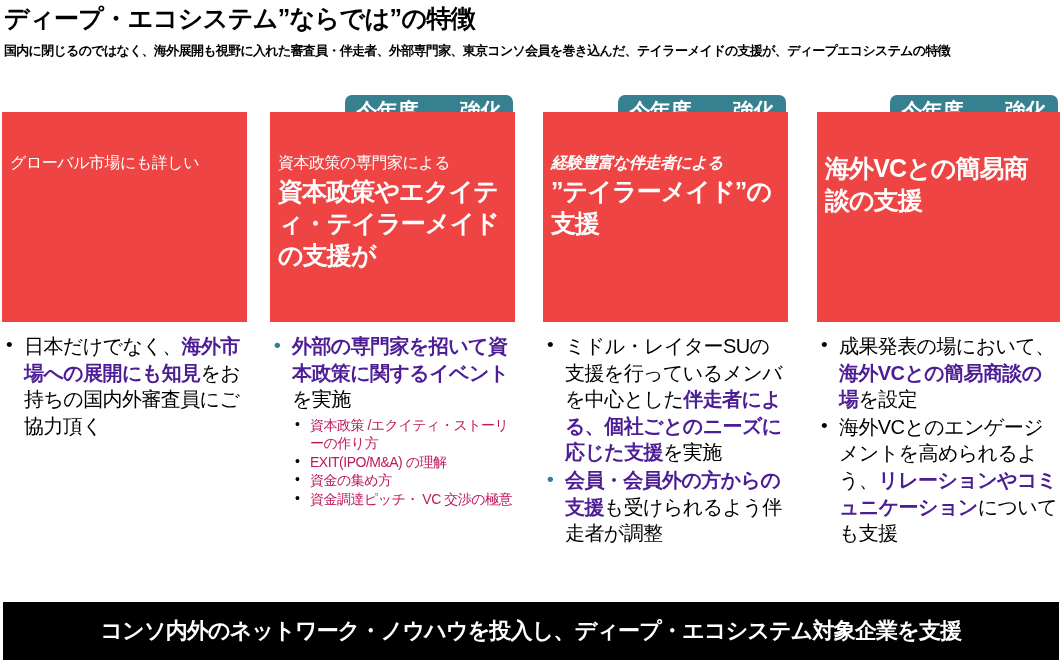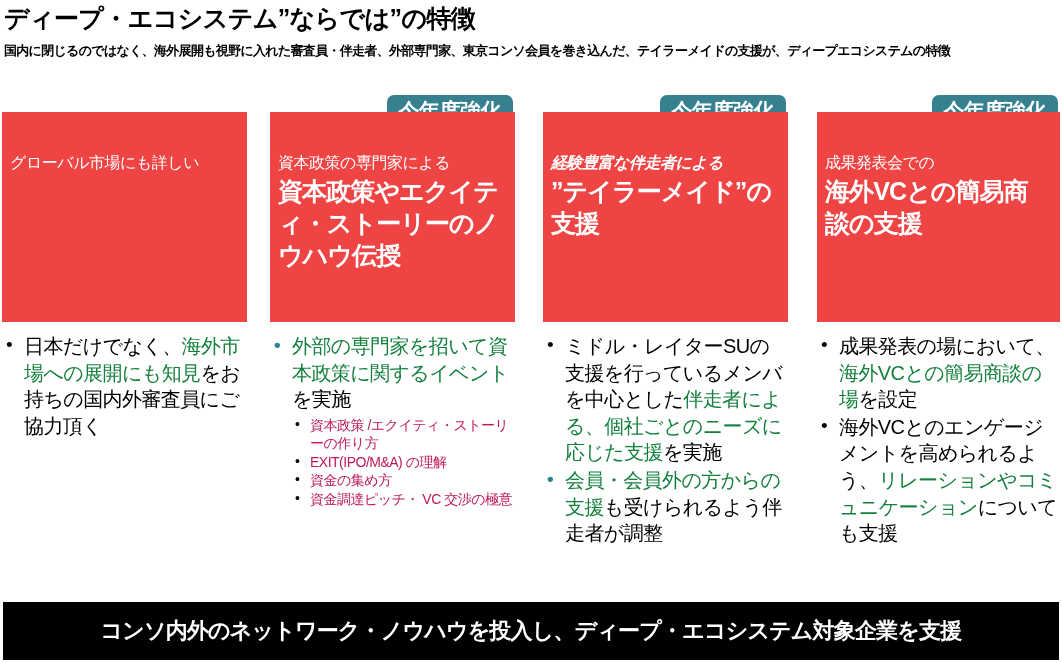--- a/index.html
+++ b/index.html
@@ -39,21 +39,21 @@
     border-radius: 7px;
     padding: 3px 12px 4px 12px;
     color: #ffffff;
     font-size: 21px;
     font-weight: bold;
     letter-spacing: -0.5px;
     white-space: nowrap;
     line-height: 1.25;
     display: inline-block;
   }
-  .badge u { text-decoration: underline; text-underline-offset: 1px; }
+  .badge u { text-decoration: underline; text-underline-offset: 1px; margin-left: 42px; }
   .badge-tail {
     position: absolute; left: 28px; bottom: -15px;
     width: 0; height: 0;
     border-left: 0 solid transparent;
     border-right: 24px solid transparent;
     border-top: 17px solid #37808f;
   }
 
   
   .card {
@@ -103,21 +103,21 @@
     line-height: 1.32;
     letter-spacing: -0.5px;
     margin-bottom: 0px;
   }
   ul.lvl2 > li::before {
     content: "\2022";
     position: absolute; left: 3px; top: -1px;
     font-size: 14px; color: #000;
   }
 
-  .hl { color: #15803d; font-weight: normal; }
+  .hl { color: #4c1d95; font-weight: bold; }
   .pl { color: #000000; font-weight: normal; }
 
   
   .footer {
     position: absolute; left: 3px; top: 602px;
     width: 1056px; height: 58px;
     background: #000000;
     display: flex; align-items: center; justify-content: center;
   }
   .footer-text {
@@ -141,21 +141,21 @@
         <div class="bullets">
           <ul class="lvl1">
             <li class=""><span class="pl">日本だけでなく、</span><span class="hl">海外市場への展開にも知見</span><span class="pl">をお持ちの国内外審査員にご協力頂く</span></li>
           </ul>
         </div>
       </div>
       <div class="col col-1">
         <div class="badge-wrap"><div class="badge"><span>今年度</span><u>強化</u><span class="badge-tail"></span></div></div>
         <div class="card">
           <div class="card-sub">資本政策の専門家による</div>
-          <div class="card-main">資本政策やエクイティ・ストーリーのノウハウ伝授</div>
+          <div class="card-main">資本政策やエクイティ・テイラーメイドの支援が</div>
         </div>
         <div class="bullets">
           <ul class="lvl1">
             <li class="em"><span class="hl">外部の専門家を招いて資本政策に関するイベント</span><span class="pl">を実施</span><ul class="lvl2">
                 <li>資本政策 /エクイティ・ストーリーの作り方</li>
                 <li>EXIT(IPO/M&amp;A) の理解</li>
                 <li>資金の集め方</li>
                 <li>資金調達ピッチ・ VC 交渉の極意</li>
               </ul></li>
           </ul>
@@ -170,21 +170,20 @@
         <div class="bullets">
           <ul class="lvl1">
             <li class=""><span class="pl">ミドル・レイターSUの支援を行っているメンバを中心とした</span><span class="hl">伴走者による、個社ごとのニーズに応じた支援</span><span class="pl">を実施</span></li>
             <li class="em"><span class="hl">会員・会員外の方からの支援</span><span class="pl">も受けられるよう伴走者が調整</span></li>
           </ul>
         </div>
       </div>
       <div class="col col-3">
         <div class="badge-wrap"><div class="badge"><span>今年度</span><u>強化</u><span class="badge-tail"></span></div></div>
         <div class="card">
-          <div class="card-sub">成果発表会での</div>
           <div class="card-main">海外VCとの簡易商談の支援</div>
         </div>
         <div class="bullets">
           <ul class="lvl1">
             <li class=""><span class="pl">成果発表の場において、</span><span class="hl">海外VCとの簡易商談の場</span><span class="pl">を設定</span></li>
             <li class=""><span class="pl">海外VCとのエンゲージメントを高められるよう、</span><span class="hl">リレーションやコミュニケーション</span><span class="pl">についても支援</span></li>
           </ul>
         </div>
       </div>
     </div>

